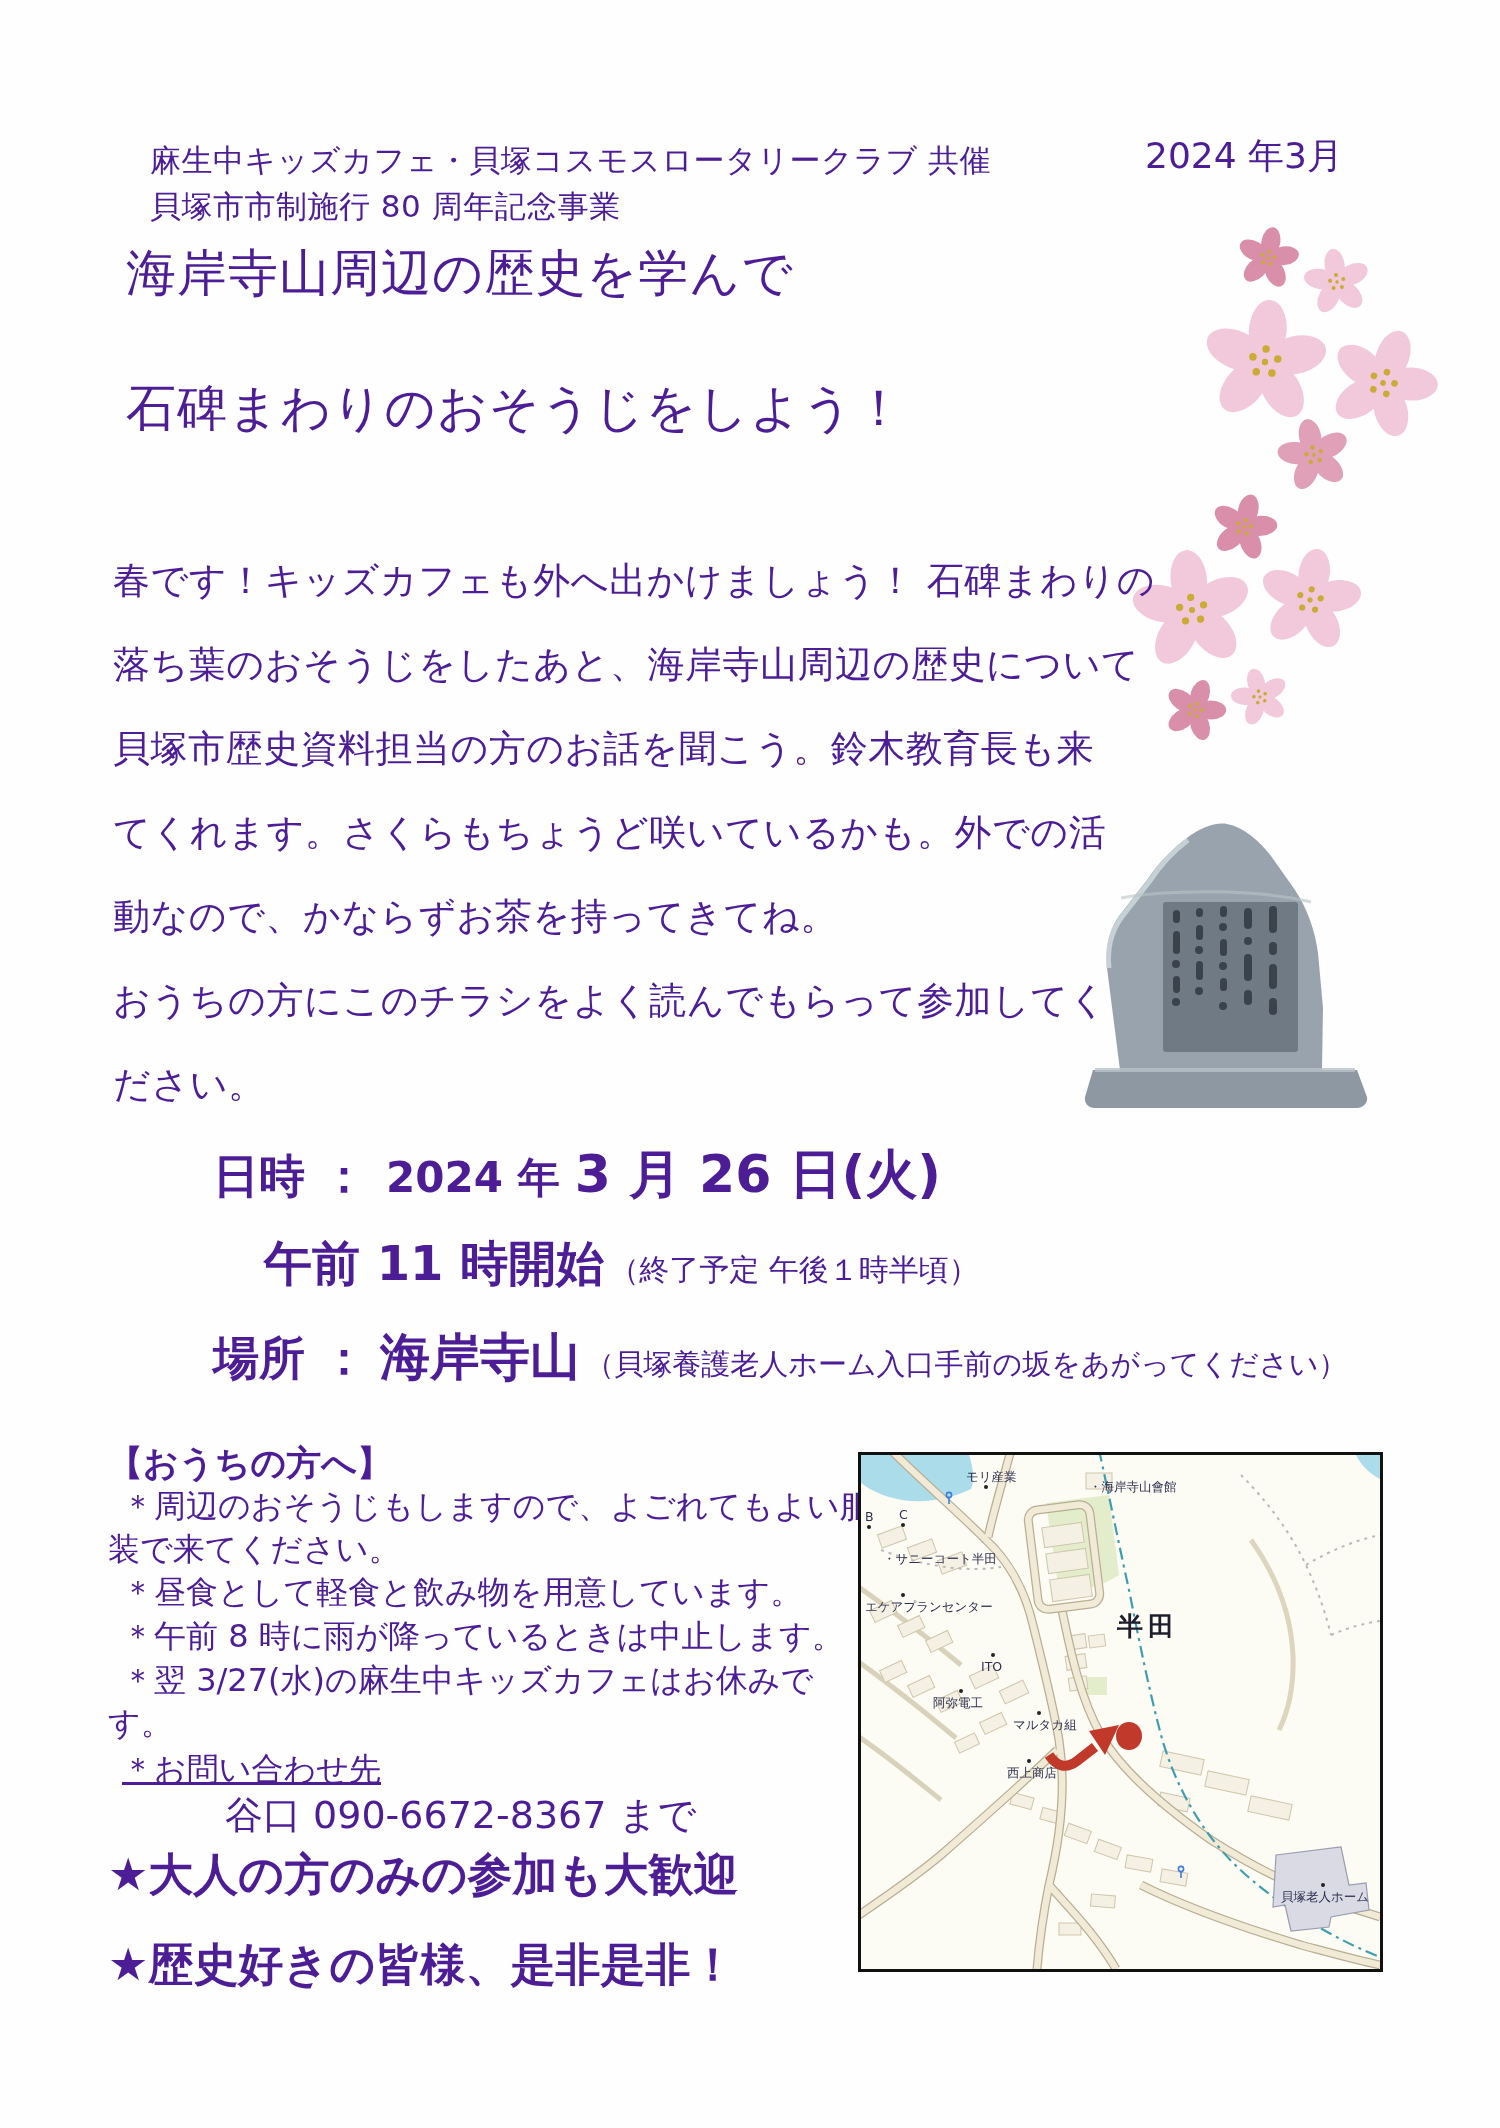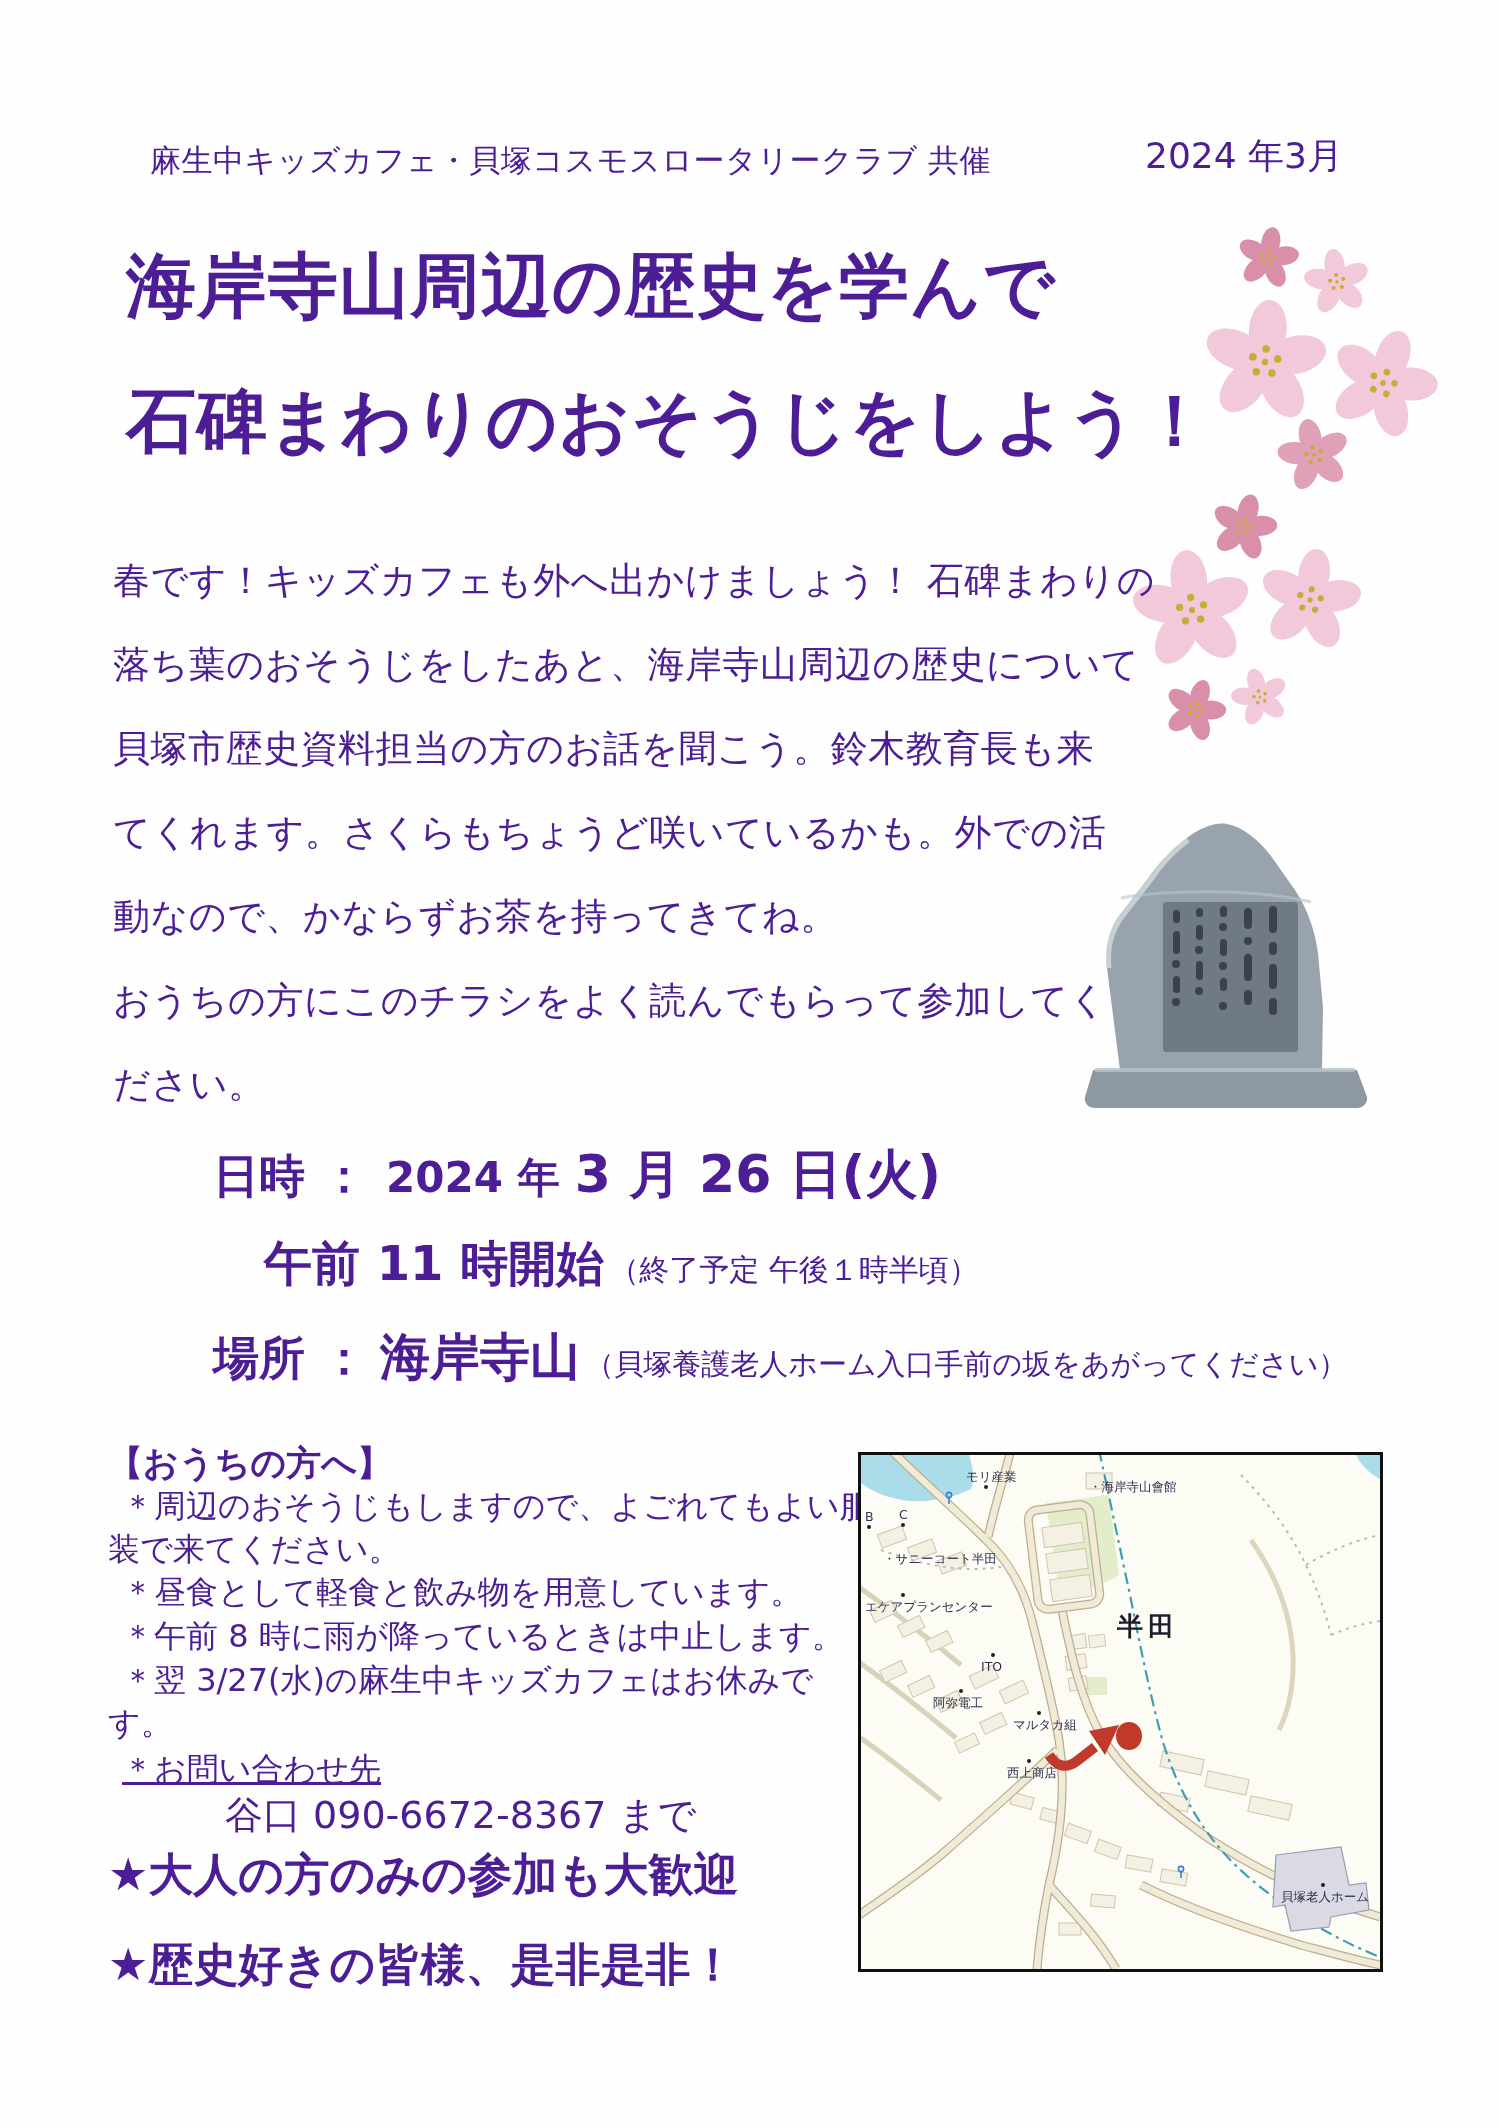--- a/index.html
+++ b/index.html
@@ -4,21 +4,21 @@
 <style>
   html,body{margin:0;padding:0;background:#e9e9e9;}
   .page{
     position:relative;width:1500px;height:2128px;margin:0 auto;
     background:#fefefe;overflow:hidden;
     font-family:"DejaVu Sans",sans-serif;color:#4c1d95;padding-left:24px;
   }
   .abs{position:absolute;white-space:nowrap;}
   .hdr{font-size:31px;font-weight:500;letter-spacing:0.5px;}
   .hdr-date{font-size:36px;font-weight:500;}
-  .title{font-size:70px;font-weight:700;letter-spacing:1px;}
+  .title{font-size:50px;font-weight:400;letter-spacing:1px;}
   .body-line{font-size:37px;font-weight:500;letter-spacing:0.5px;}
   .sched-label{font-size:46px;font-weight:700;}
   .sched-year{font-size:42px;font-weight:600;}
   .sched-big{font-size:52px;font-weight:600;}
   .sched-small{font-size:30px;font-weight:500;}
   .note-head{font-size:35px;font-weight:600;}
   .note-line{font-size:32px;font-weight:500;}
   .note-phone{font-size:38px;font-weight:500;}
   .star-line{font-size:45px;font-weight:600;}
   .map-box{
@@ -28,20 +28,21 @@
   svg{display:block;}
   .maplabel{font-size:12.5px;fill:#2e3050;font-weight:500;}
   .maplabel-big{font-size:26px;fill:#1d1d2e;font-weight:600;letter-spacing:5px;}
 </style>
 </head>
 <body>
 
 <div class="page">
 
   <div class="abs hdr" style="left:150px;top:140px;">麻生中キッズカフェ・貝塚コスモスロータリークラブ 共催</div>
+  <div class="abs hdr" style="left:150px;top:186px;">貝塚市市制施行 80 周年記念事業</div>
   <div class="abs hdr-date" style="left:1145px;top:132px;">2024 年3月</div>
 
   <div class="abs title" style="left:126px;top:240px;">海岸寺山周辺の歴史を学んで</div>
   <div class="abs title" style="left:126px;top:375px;">石碑まわりのおそうじをしよう！</div>
 
   <div class="abs" style="left:1120px;top:225px;">
     <svg width="380" height="555" viewBox="0 0 380 555">
       <defs>
         <g id="sk">
           <g fill="currentColor">

